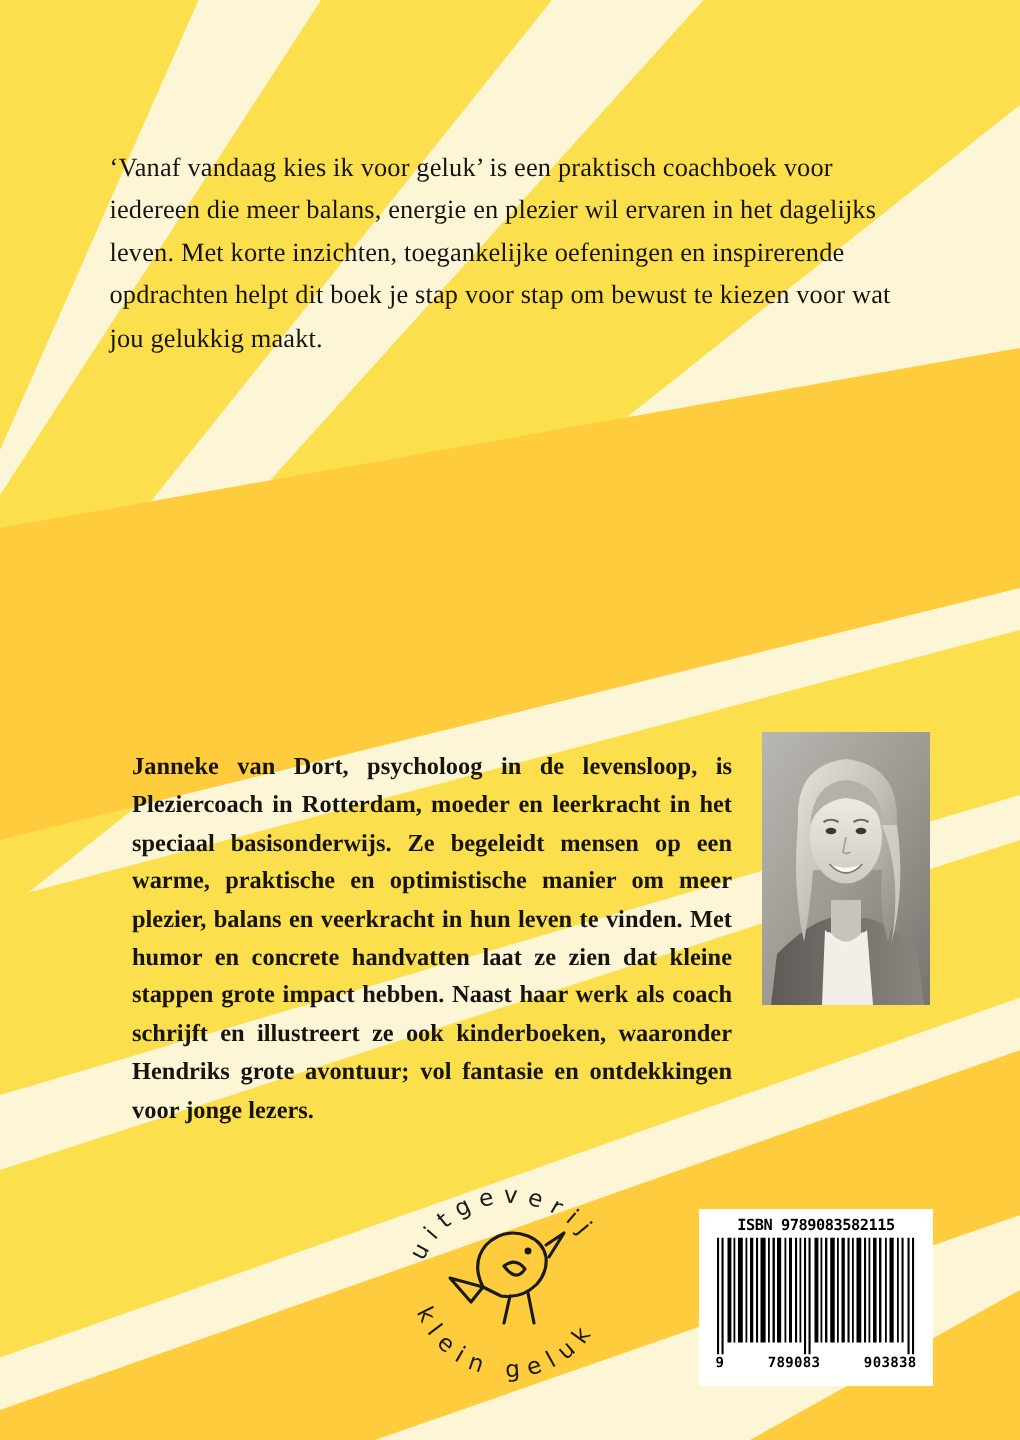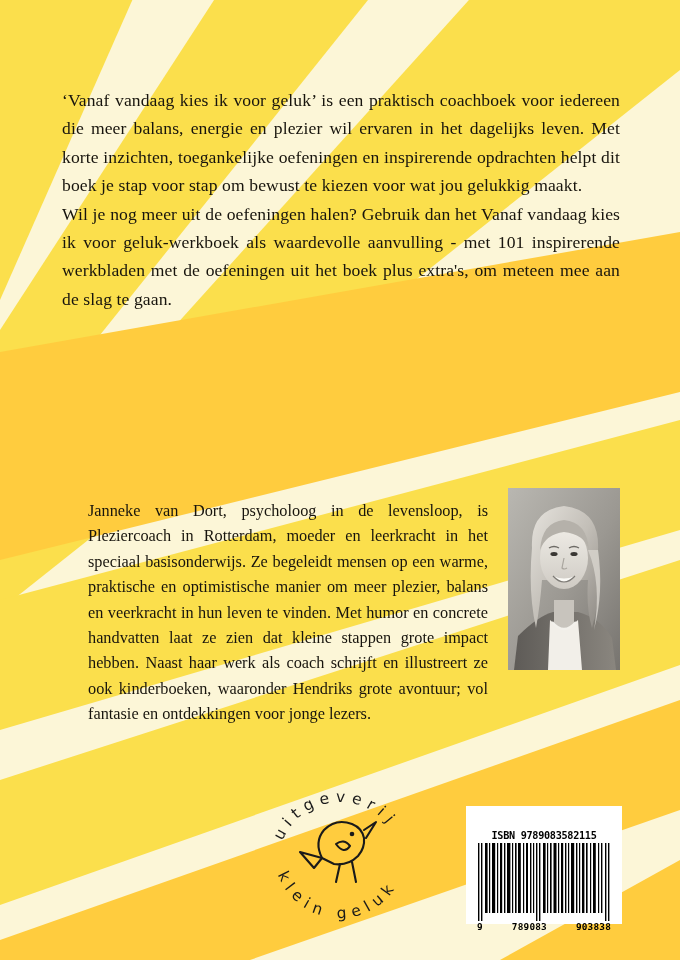--- a/index.html
+++ b/index.html
@@ -31,39 +31,39 @@
     left: 62px;
     top: 86px;
     width: 558px;
     color: #17140d;
     font-size: 17.6px;
     line-height: 28.4px;
     text-align: justify;
     letter-spacing: 0.1px;
   }
   .blurb p {
-    margin: 0;
+    margin: 11px;
   }
   .blurb p:last-child {
     text-align: left;
   }
   .blurb p.justify-all {
     text-align: justify;
   }
 
   
   .bio {
     position: absolute;
     left: 88px;
     top: 498px;
     width: 400px;
     color: #17140d;
     font-size: 16.3px;
     line-height: 25.4px;
-    font-weight: normal;
+    font-weight: bold;
     text-align: justify;
   }
   .bio p { margin: 0; }
 
   
   .photo-frame {
     position: absolute;
     left: 508px;
     top: 488px;
     width: 112px;
@@ -85,21 +85,21 @@
 
   
   .barcode {
     position: absolute;
     left: 466px;
     top: 806px;
     width: 156px;
     height: 118px;
     background: #ffffff;
     box-sizing: border-box;
-    padding: 24px 10px 5px 10px;
+    padding: 6px 10px 5px 10px;
   }
   .barcode-isbn {
     font-family: "DejaVu Sans Mono", "Liberation Mono", monospace;
     font-size: 10.2px;
     font-weight: bold;
     letter-spacing: -0.3px;
     color: #000;
     text-align: center;
     line-height: 11px;
     white-space: nowrap;
@@ -138,21 +138,20 @@
 
     <polygon points="0,600 680,420 680,530 0,730" fill="#FBDF4C"></polygon>
     <polygon points="0,780 680,560 680,665 0,905" fill="#FBDF4C"></polygon>
 
     <polygon points="0,940 680,700 680,810 250,960 0,960" fill="#FFCC3E"></polygon>
     <polygon points="500,960 680,860 680,960" fill="#FFCC3E"></polygon>
   </svg>
 
   <div class="blurb">
     <p>‘Vanaf vandaag kies ik voor geluk’ is een praktisch coachboek voor iedereen die meer balans, energie en plezier wil ervaren in het dagelijks leven. Met korte inzichten, toegankelijke oefeningen en inspirerende opdrachten helpt dit boek je stap voor stap om bewust te kiezen voor wat jou gelukkig maakt.</p>
-    <p class="justify-all">Wil je nog meer uit de oefeningen halen? Gebruik dan het Vanaf vandaag kies ik voor geluk-werkboek als waardevolle aanvulling - met 101 inspirerende werkbladen met de oefeningen uit het boek plus extra's, om meteen mee aan de slag te gaan.</p>
   </div>
 
   <div class="bio">
     <p>Janneke van Dort, psycholoog in de levensloop, is Pleziercoach in Rotterdam, moeder en leerkracht in het speciaal basisonderwijs. Ze begeleidt mensen op een warme, praktische en optimistische manier om meer plezier, balans en veerkracht in hun leven te vinden. Met humor en concrete handvatten laat ze zien dat kleine stappen grote impact hebben. Naast haar werk als coach schrijft en illustreert ze ook kinderboeken, waaronder Hendriks grote avontuur; vol fantasie en ontdekkingen voor jonge lezers.</p>
   </div>
 
   <div class="photo-frame">
     <svg width="112" height="182" viewBox="0 0 112 182">
       <defs>
         <linearGradient id="bgG" x1="0" y1="0" x2="1" y2="1">

